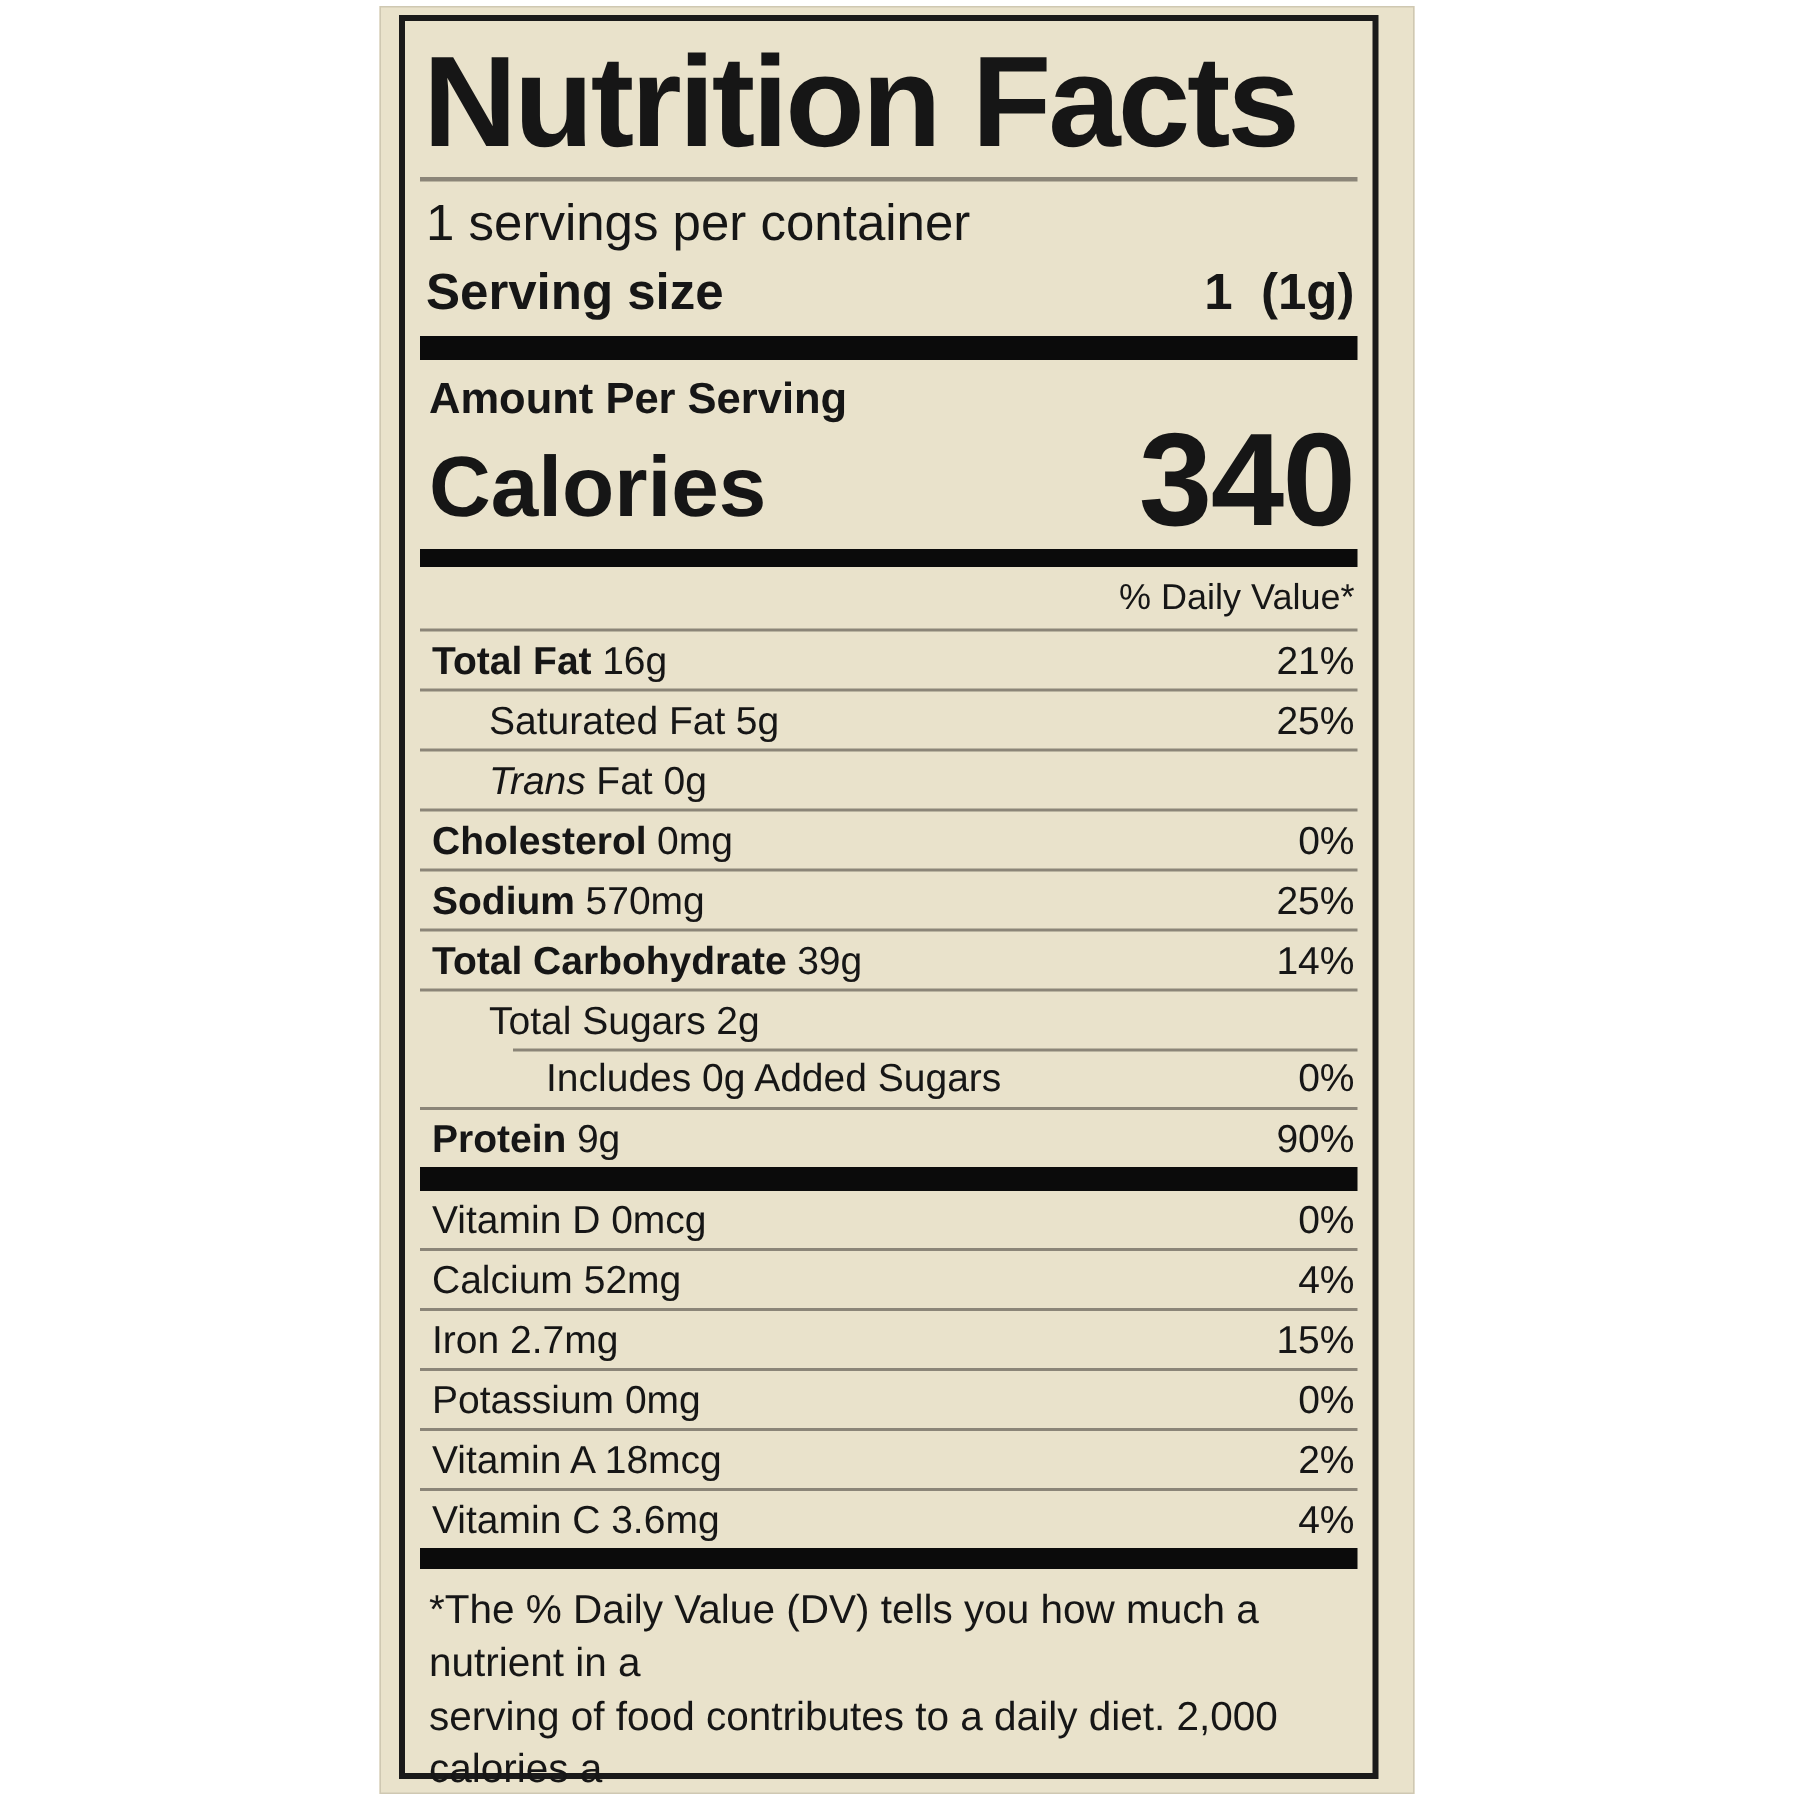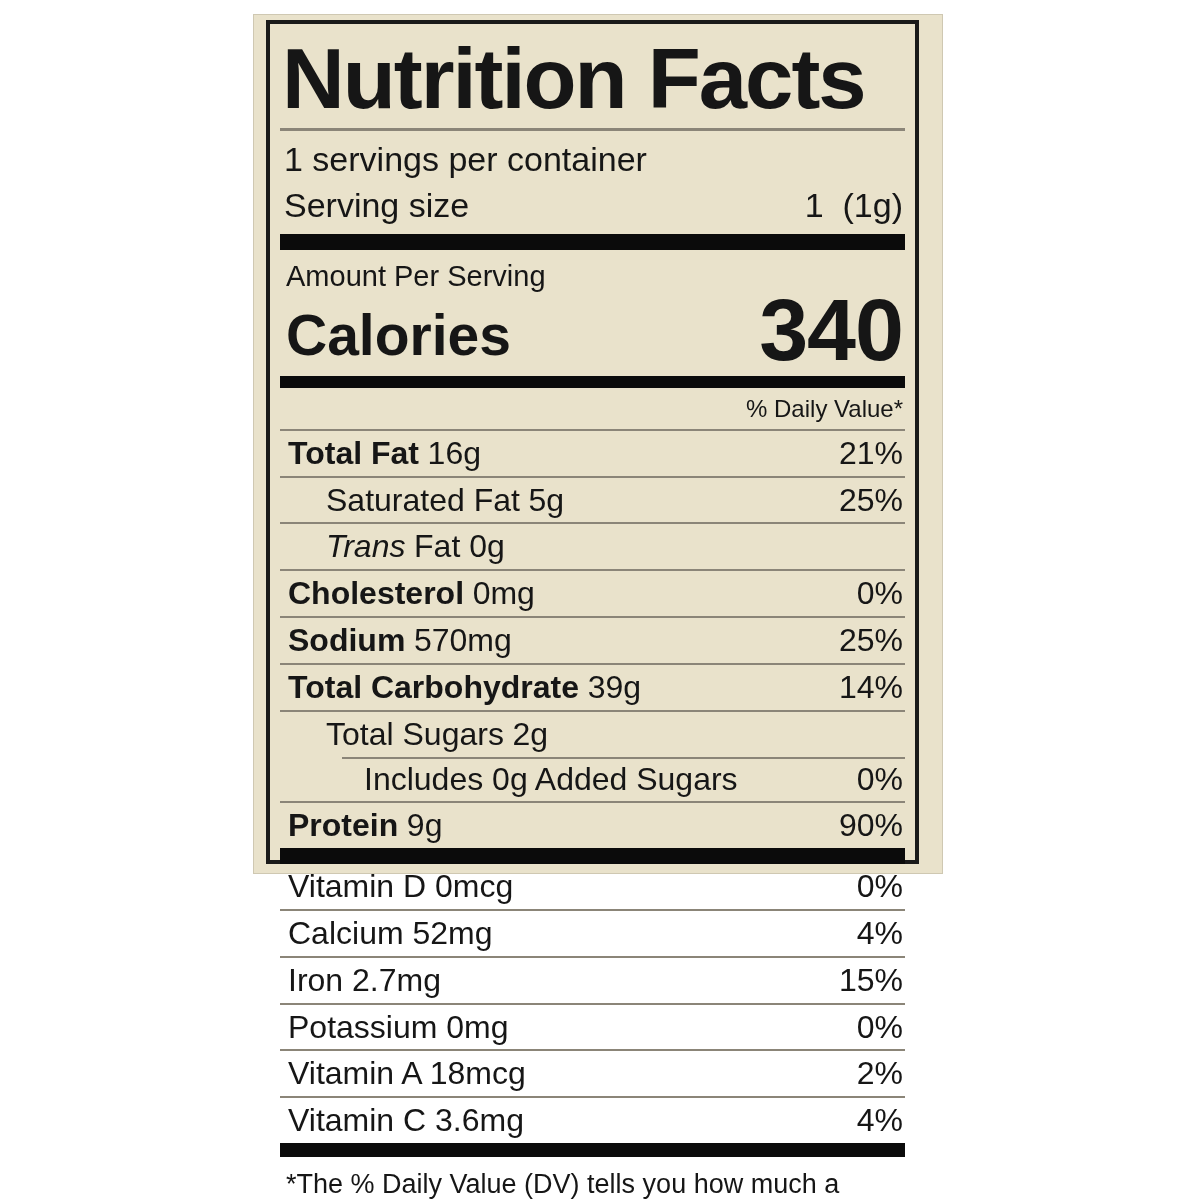--- a/index.html
+++ b/index.html
@@ -14,21 +14,21 @@
   html,body{width:1200px;height:1200px;}
   body{
     background:var(--page-bg,#fff);
     font-family:"Liberation Sans","DejaVu Sans",sans-serif;
     color:var(--ink,#161616);
     position:relative;
     overflow:hidden;
   }
   .panel{
     position:absolute;
-    left:253px;top:14px;width:690px;height:860px;
+    left:253px;top:4px;width:690px;height:1192px;
     background:var(--panel-bg,#e9e2cb);
     border:1px solid #cfc8b2;
   }
   .nf-box{
     position:absolute;
     left:12px;top:5px;right:23px;bottom:9px;
     border:4px solid var(--border,#1a1a1a);
     padding:8px 10px 6px 10px;
     display:flex;flex-direction:column;
   }
@@ -39,41 +39,41 @@
     letter-spacing:-2px;
     white-space:nowrap;
     padding:6px 0 6px 2px;
     transform:scaleX(1.01);
     transform-origin:left center;
   }
   .title-divider{border-top:3px solid var(--line,#8b8578);margin:2px 0 4px 0;}
   .servings-line{font-size:34px;line-height:1.22;padding:4px 0 2px 4px;}
   .serving-size-row{
     display:flex;justify-content:space-between;align-items:baseline;
-    font-size:34px;font-weight:normal;line-height:1.2;padding:3px 2px 4px 4px;
+    font-size:34px;font-weight:bold;line-height:1.2;padding:3px 2px 4px 4px;
   }
   .serving-size-row .val{white-space:pre;margin-left:48px;}
   .bar{background:var(--bar,#0b0b0b);height:16px;width:100%;flex:none;}
   .bar.slim{height:12px;}
   .bar.m1{margin:4px 0 2px 0;}
   .bar.m2{margin:6px 0 0 0;}
   .bar.m3{margin:0;}
   .bar.m4{margin:0 0 2px 0;height:14px;}
-  .aps{font-size:29px;font-weight:normal;line-height:1.2;padding:7px 0 0 6px;}
+  .aps{font-size:29px;font-weight:bold;line-height:1.2;padding:7px 0 0 6px;}
   .cal-row{
     display:flex;justify-content:space-between;align-items:flex-end;
     padding:0 2px 4px 6px;
   }
   .cal-word{font-size:57px;font-weight:bold;line-height:1.05;}
   .cal-num{font-size:88px;font-weight:bold;line-height:.82;letter-spacing:-1px;}
   .dv-header{font-size:24px;font-weight:normal;text-align:right;padding:7px 2px 5px 0;line-height:1.2;}
   .row{
     display:flex;justify-content:space-between;align-items:baseline;
     border-top:2px solid var(--line,#8b8578);
-    font-size:32px;line-height:1.12;
+    font-size:26px;line-height:1.12;
     padding:5px 2px 4px 8px;
   }
   .row .amt{margin-left:.27em;}
   .row .nm.bold{font-weight:bold;}
   .row .nm.italic{font-style:italic;}
   .row .dv{font-weight:normal;}
   .row.ind1{padding-left:46px;}
   .row.ind2{padding-left:84px;}
   .row.sub-divider{border-top:none;position:relative;}
   .row.sub-divider::before{

